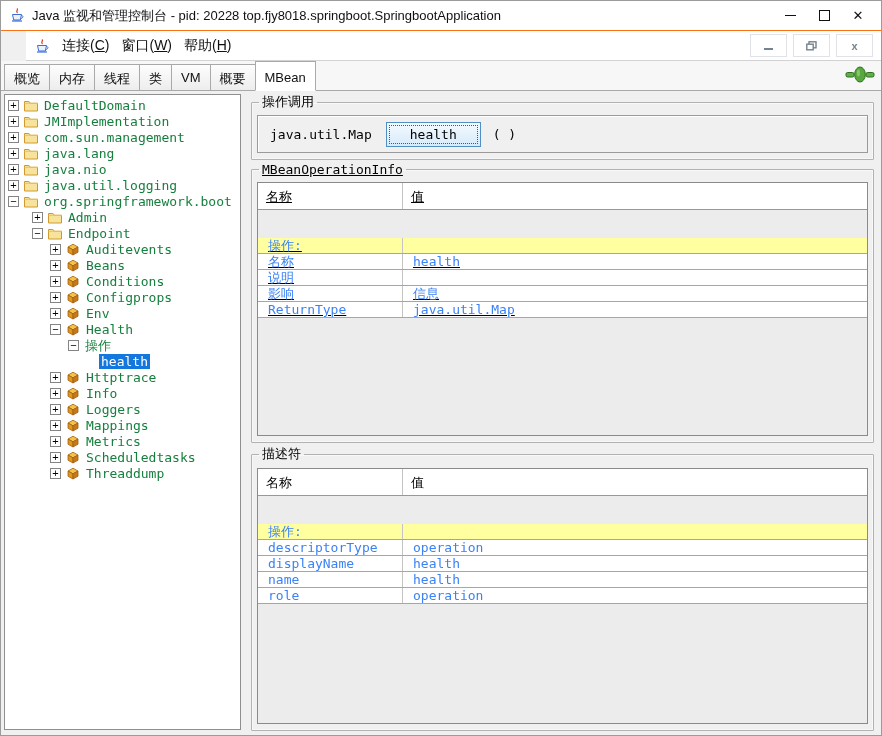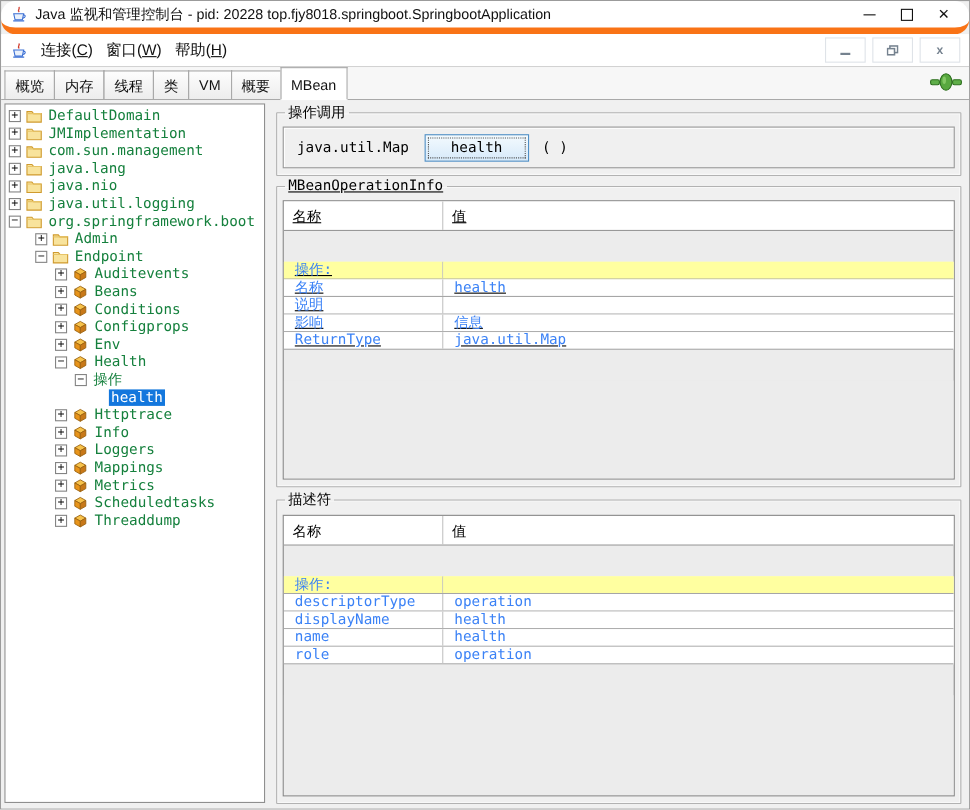--- a/index.html
+++ b/index.html
@@ -5,33 +5,33 @@
   * { margin:0; padding:0; box-sizing:border-box; }
   html,body { background:#d8d8d8; }
   body { font-family:"Liberation Sans","DejaVu Sans",sans-serif; }
   .window {
     position:relative; width:882px; height:736px; background:#f0f0f0;
     border:1px solid #9b9b9b; overflow:hidden;
   }
   
   .titlebar {
     height:30px; background:#ffffff; display:flex; align-items:center;
-    padding:8px 6px; border-bottom:6px solid #f97316;border-radius:13px;
+    padding:8px 6px; border-bottom:1px solid #f97316;
   }
   .titlebar .app-icon { width:17px; height:17px; margin:0 6px 0 2px; flex:0 0 auto; }
   .title-text { font-size:13px; color:#111; white-space:nowrap; overflow:hidden; }
   .tb-controls { margin-left:auto; display:flex; align-items:center; }
   .tb-btn { width:34px; height:26px; display:flex; align-items:center; justify-content:center;
     color:#111; font-size:13px; cursor:default; }
   .tb-max-glyph { width:11px; height:11px; border:1.4px solid #111; display:block; }
   .tb-min-glyph { width:11px; border-top:1.6px solid #111; display:block; }
   
   .menubar {
     height:30px; background:#ffffff; display:flex; align-items:center;
-    padding:0 6px; border-bottom:1px solid #d2d2d2;
+    padding:0 6px; border-bottom:1px solid #d2d2d2;margin-left:25px;
   }
   .menubar .app-icon { width:16px; height:16px; margin:0 6px 0 2px; }
   .menu-item { font-size:14px; color:#111; padding:3px 6px; white-space:nowrap; }
   .inner-controls { margin-left:auto; display:flex; gap:6px; padding-right:2px; }
   .in-btn {
     width:37px; height:23px; background:#fff; border:1px solid #dfe3e8;
     display:flex; align-items:center; justify-content:center; color:#75828f;
   }
   .in-min { width:9px; border-top:2px solid #75828f; display:block; margin-top:6px; }
   .in-close { font-size:11px; font-weight:bold; color:#75828f; }

